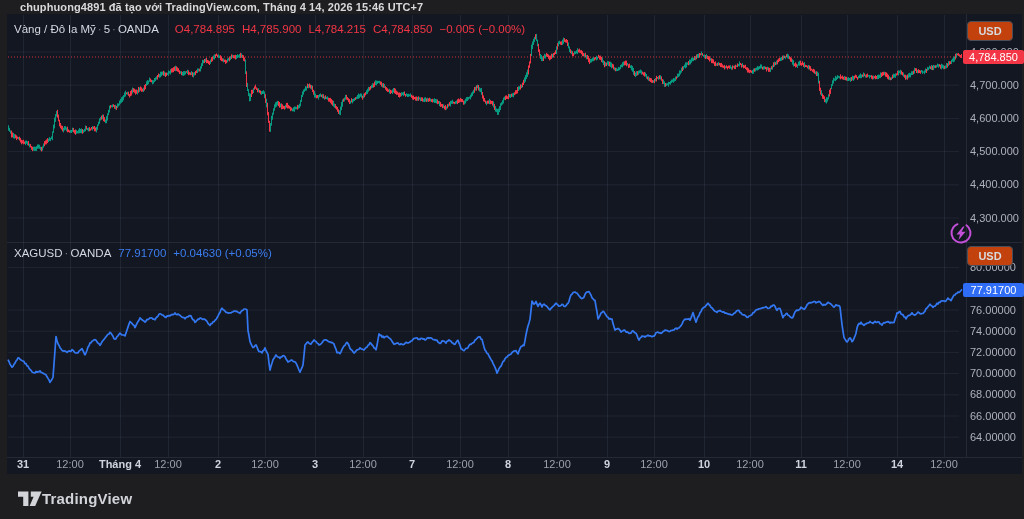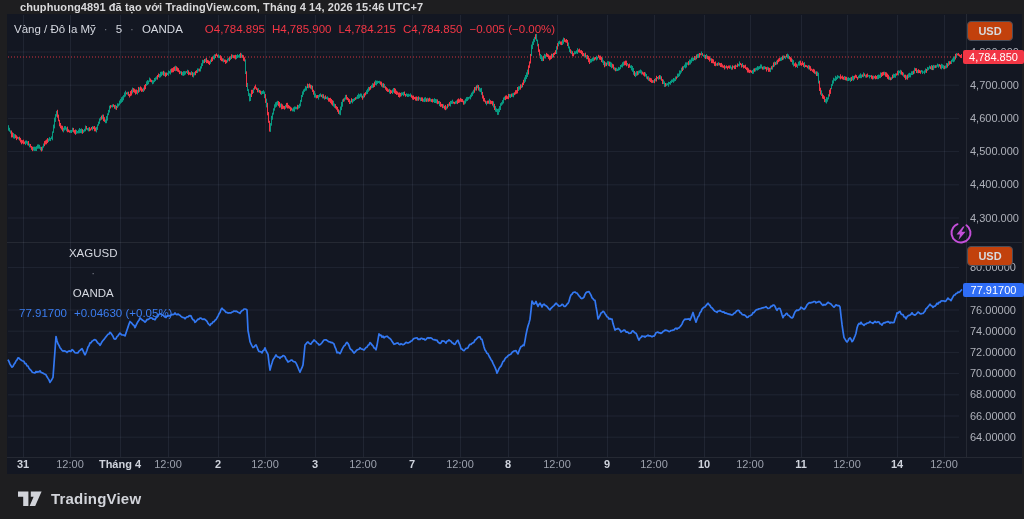--- a/index.html
+++ b/index.html
@@ -4,42 +4,42 @@
 <style>
   html,body{margin:0;padding:0;}
   body{width:1024px;height:519px;position:relative;background:#1e1e20;overflow:hidden;
        font-family:"Liberation Sans","DejaVu Sans",sans-serif;-webkit-font-smoothing:antialiased;}
   .abs{position:absolute;}
   #attribution{left:20px;top:0;height:15px;line-height:15px;font-size:11px;font-weight:700;
                color:#d9d9db;letter-spacing:.1px;white-space:nowrap;}
   #widget{left:7px;top:14px;width:1015px;height:460px;background:#131722;}
   #plot{position:absolute;left:0;top:0;}
   svg text{font-family:"Liberation Sans","DejaVu Sans",sans-serif;}
-  .legend{position:absolute;display:flex;align-items:center;gap:8px;font-size:11.5px;
+  .legend{position:absolute;display:flex;align-items:center;gap:2px;font-size:11.5px;
           color:#d5d8e0;white-space:nowrap;z-index:4;}
   #legend1{left:7px;top:9px;}
-  #legend2{left:7px;top:233px;flex-direction:column;}
+  #legend2{left:7px;top:233px;}
   .lg-sep{color:#787b86;}
   .vals-red{color:#f23645;display:flex;gap:7px;margin-left:14px;}
   .vals-blue{color:#3b7df0;display:flex;gap:7px;margin-left:5px;}
   .usd-btn{position:absolute;left:960px;width:44px;height:18px;background:#c2410c;
            border:1px solid #4a4e59;border-radius:4px;color:#d8dade;font-size:11px;font-weight:600;
            display:flex;align-items:center;justify-content:center;z-index:5;cursor:pointer;}
   #usd1{top:7px;} #usd2{top:232px;}
   .px-label{position:absolute;left:956px;width:61px;height:14px;line-height:14px;border-radius:2px;
             color:#fff;font-size:11px;font-weight:500;text-align:center;z-index:4;}
   #pxl1{top:36px;background:#f23645;}
   #pxl2{top:269px;background:#2f6df6;}
   .hit{position:absolute;z-index:3;background:transparent;}
   #plot-hit{left:0;top:0;width:959px;height:443px;cursor:crosshair;}
   #paxis1-hit{left:959px;top:0;width:56px;height:228px;cursor:ns-resize;}
   #paxis2-hit{left:959px;top:228px;width:56px;height:215px;cursor:ns-resize;}
   #taxis-hit{left:0;top:443px;width:959px;height:17px;cursor:ew-resize;}
   #flash{left:940px;top:205px;z-index:4;cursor:pointer;}
-  #footer{left:18px;top:483px;height:30px;display:flex;align-items:center;gap:9px;}
+  #footer{left:18px;top:483px;height:30px;display:flex;align-items:center;}
   #brand-text{font-size:15px;font-weight:700;color:#d2d4da;letter-spacing:.2px;}
 </style>
 </head>
 <body>
 
 <div id="attribution" class="abs">
   <span>chuphuong4891 đã tạo với TradingView.com, Tháng 4 14, 2026 15:46 UTC+7</span>
 </div>
 
 <div id="widget" class="abs">

